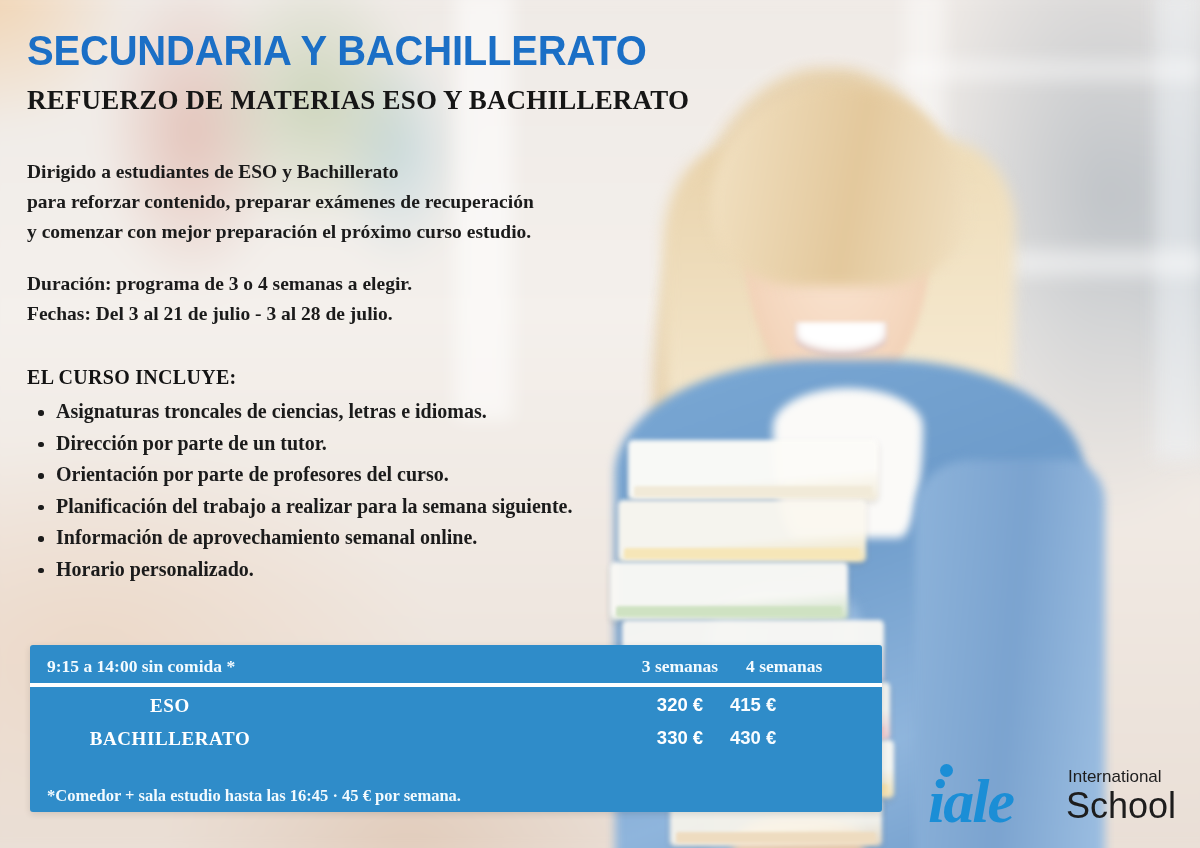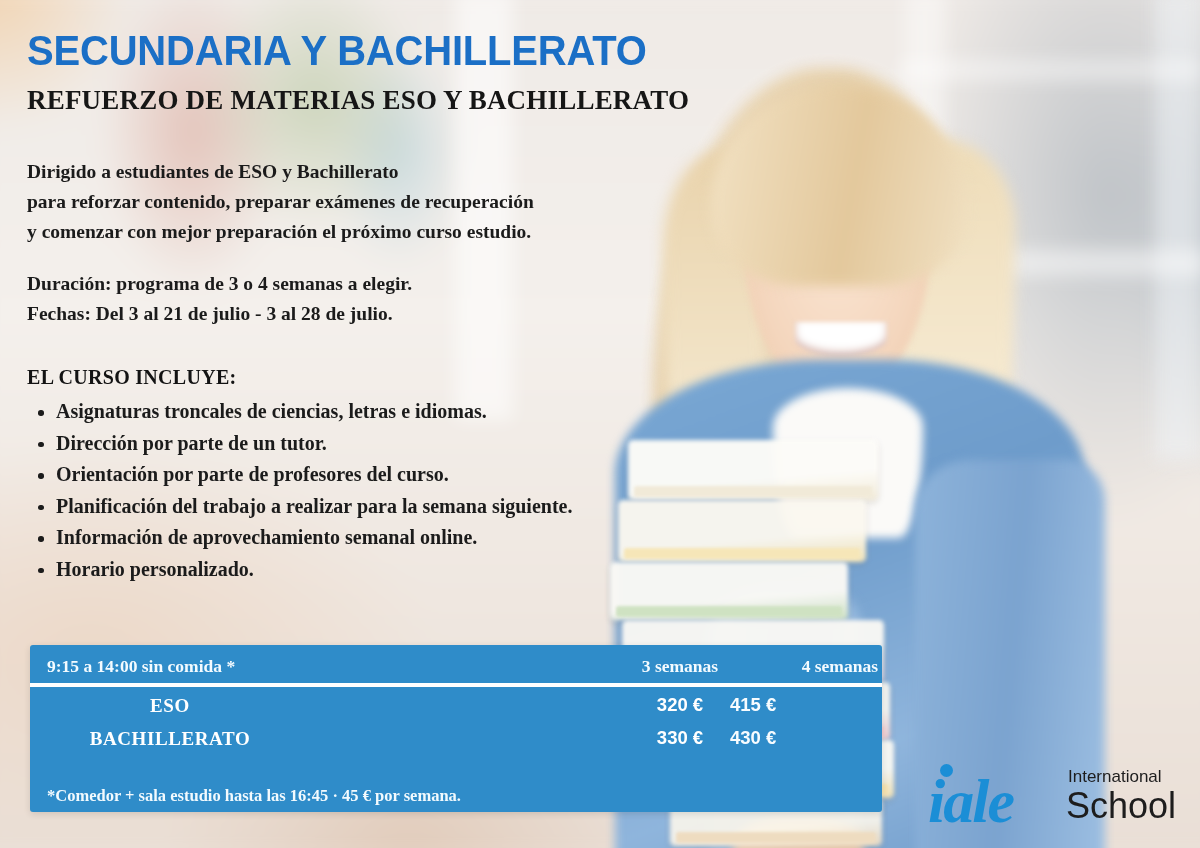--- a/index.html
+++ b/index.html
@@ -173,21 +173,21 @@
   }
   .table .head{
     position:relative; height:38px;
   }
   .table .head .slot{
     position:absolute; font-family:"Liberation Serif", serif; font-weight:bold;
     font-size:17.5px; top:11px; white-space:nowrap; color:#f4fbff;
   }
   .head-label{ left:17px; }
   .head-c1{ left:596px; width:108px; text-align:center; }
-  .head-c2{ left:740px; width:108px; text-align:right; }
+  .head-c2{ left:716px; width:108px; text-align:left; }
   .divider{
     position:absolute; left:0; top:38px; width:852px; height:4px;
     background:#ffffff;
   }
   .rows{ position:absolute; left:0; top:42px; width:852px; }
   .row{ position:relative; height:33px; }
   .row .rlabel{
     position:absolute; left:0; width:280px; text-align:center; top:8px;
     font-family:"Liberation Serif", serif; font-weight:bold; font-size:19px;
     letter-spacing:.6px; white-space:nowrap; color:#ffffff;

